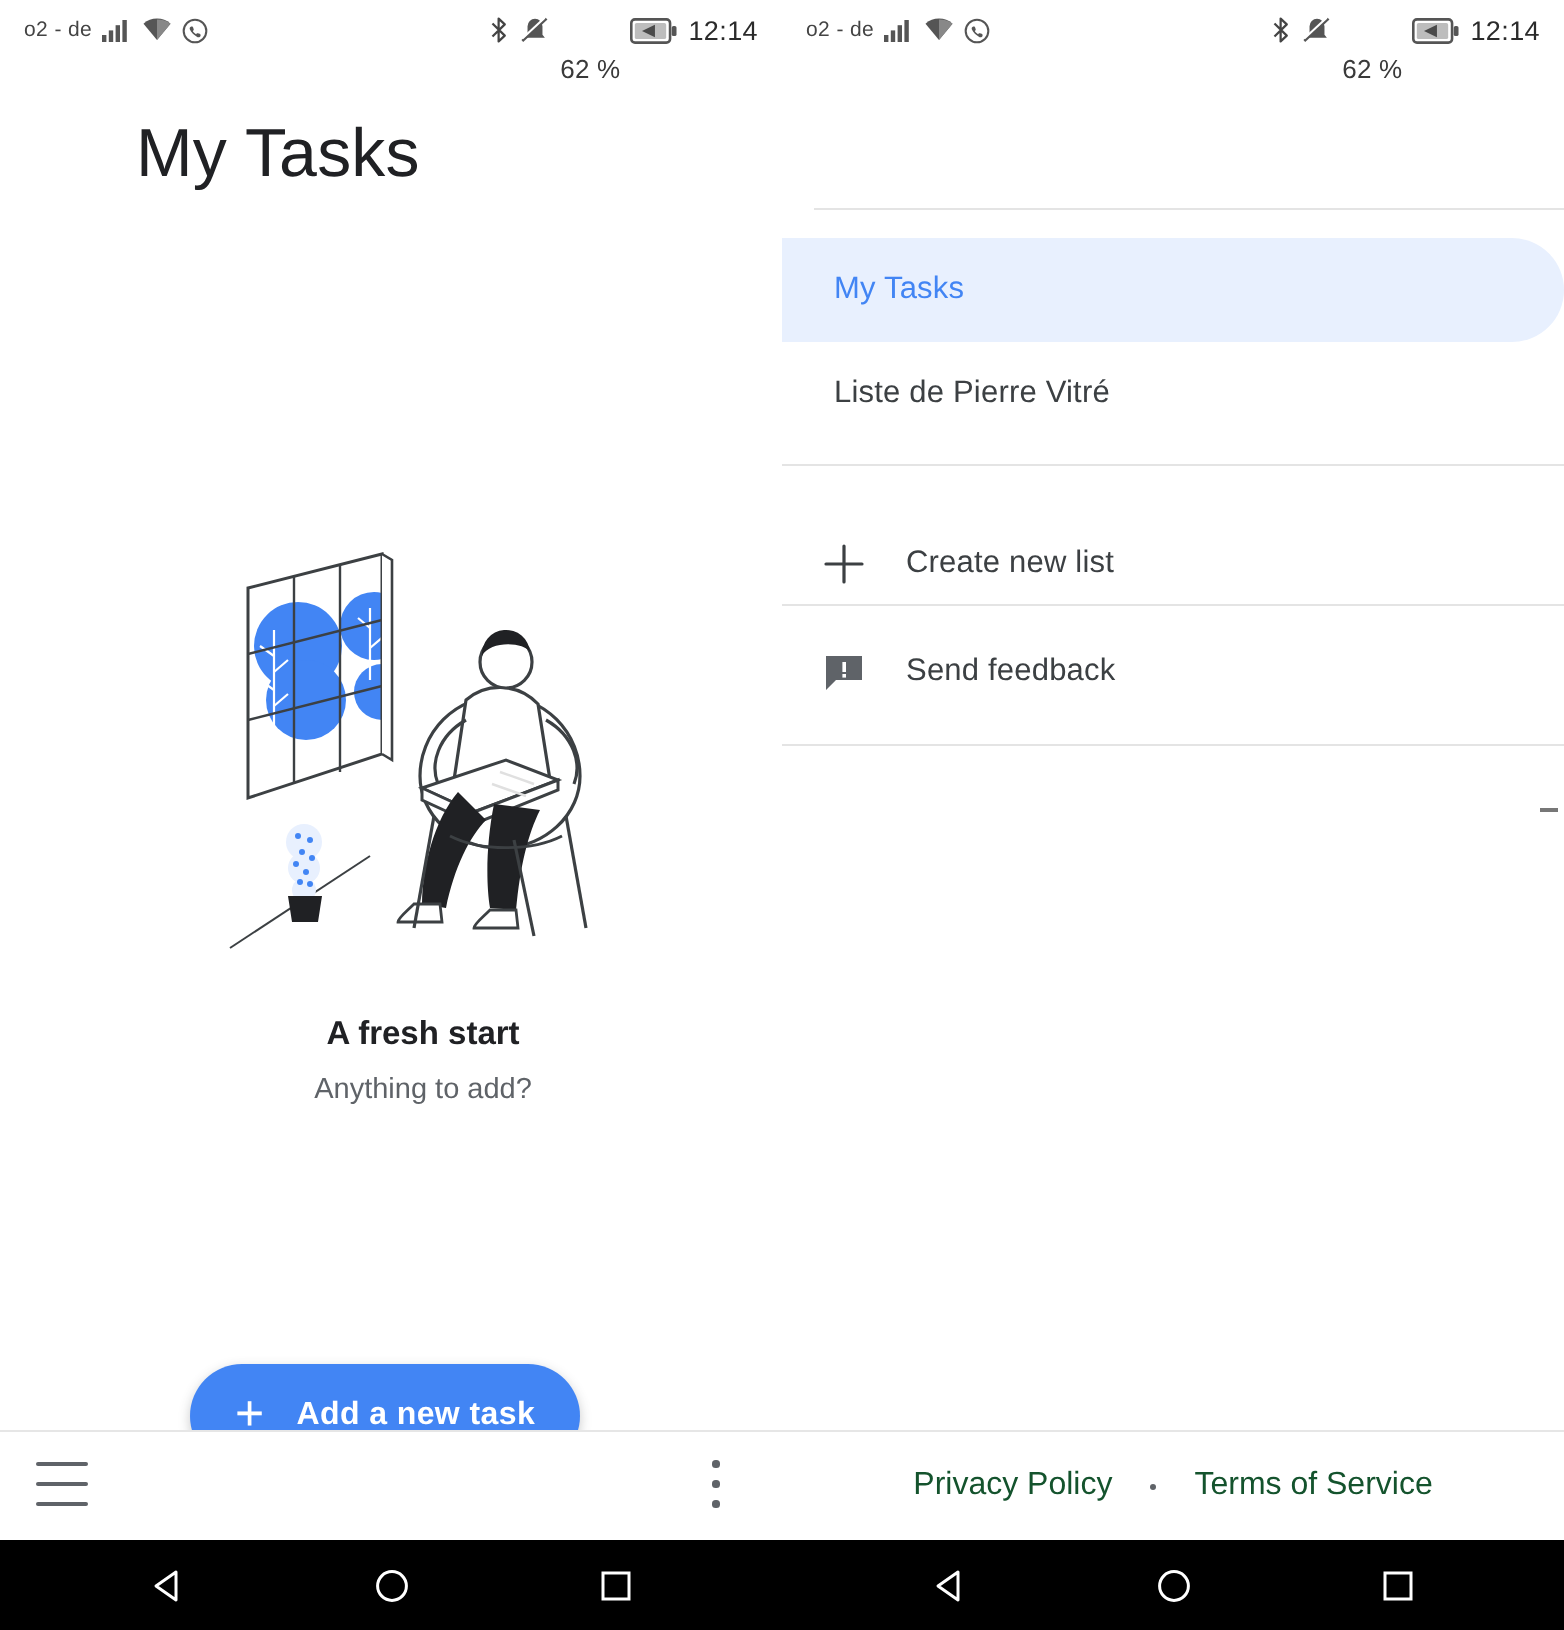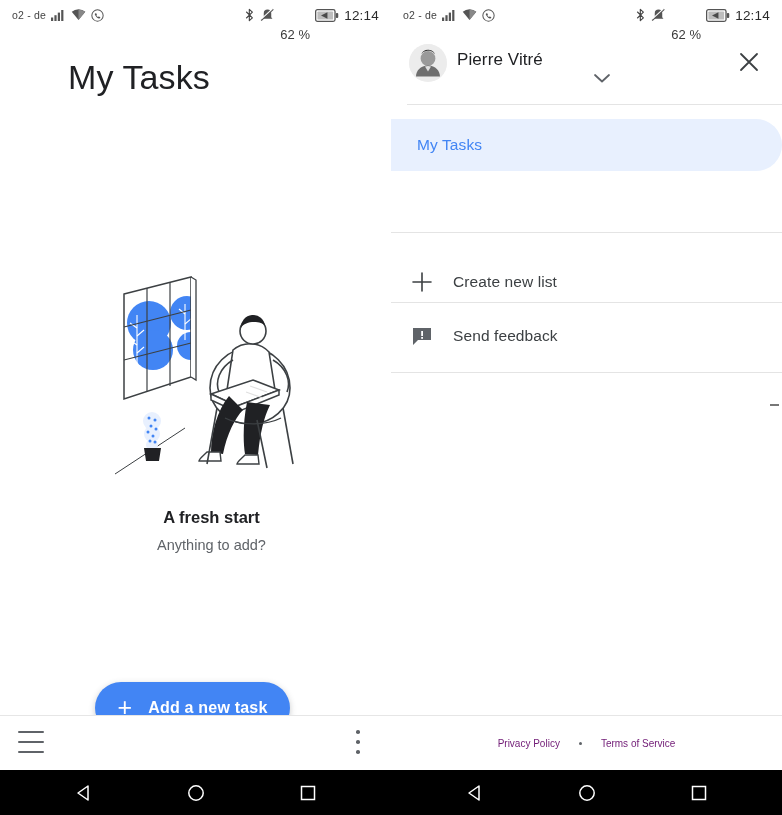--- a/index.html
+++ b/index.html
@@ -82,21 +82,21 @@
   .drawer-item .icon-slot { width:62px; display:flex; align-items:center; justify-content:center; }
   .sec-divider { position:absolute; left:0; width:391px; height:1px; background:#e4e4e4; }
 
   .dash-artifact { position:absolute; left:379px; top:404px; width:9px; height:1.6px; background:#777; }
 
   .drawer-footer {
     position:absolute; left:0; top:715px; width:391px; height:55px;
     border-top:1px solid #e6e6e6; background:#fff;
     display:flex; align-items:center; justify-content:center; gap:19px;
   }
-  .drawer-footer a { font-size:10px; color:#701a75; text-decoration:none; cursor:pointer; }
+  .drawer-footer a { font-size:16px; color:#14532d; text-decoration:none; cursor:pointer; }
   .dot-sep { width:3px; height:3px; border-radius:50%; background:#5f6368; }
 
   
   .navbar {
     position:absolute; left:0; top:770px; width:391px; height:45px; background:#000;
     display:flex; align-items:center; justify-content:center; gap:92px;
   }
   .nav-btn { cursor:pointer; display:flex; align-items:center; justify-content:center; }
 </style>
 </head>
@@ -327,46 +327,27 @@
             <rect x="0.7" y="0.7" width="21" height="12.6" rx="2" fill="none" stroke="#555" stroke-width="1.4"></rect>
             <rect x="2.6" y="2.6" width="17" height="8.8" rx="1" fill="#bdbdbd"></rect>
             <path d="M13.5 3.6 L6.5 7 L13.5 10.4 Z" fill="#4a4a4a"></path>
             <rect x="22.6" y="4.3" width="2.6" height="5.4" rx="1" fill="#555"></rect>
           </svg>
         </span>
         <span class="clock">12:14</span>
       </div>
     </div>
 
-    <div class="drawer-header">
-      <div class="avatar">
-        <svg viewBox="0 0 38 38" width="38" height="38">
-          <circle cx="19" cy="19" r="19" fill="#ececec"></circle>
-          <circle cx="19" cy="14.5" r="7.4" fill="#9a9a9a"></circle>
-          <path d="M12 10.5 a7.6 7.6 0 0 1 14.5 1.2 c-1 -4 -5 -5.4 -8 -5 -3 .4 -5.6 1.8 -6.5 3.8 Z" fill="#3a3a3a"></path>
-          <path d="M19 21.6 c7.6 0 12 5.4 12 11 H7 c0 -5.6 4.4 -11 12 -11 Z" fill="#6e6e6e"></path>
-          <path d="M16 22.4 l3 5 l3 -5 c-2 -.7 -4 -.7 -6 0 Z" fill="#e0e0e0"></path>
-        </svg>
-      </div>
-      <div class="acct-name">Pierre Vitré</div>
-      <div class="chev">
-        <svg width="22" height="14" viewBox="0 0 22 14">
-            <path d="M4 4 L11 10.5 L18 4" fill="none" stroke="#5f6368" stroke-width="1.8" stroke-linecap="round" stroke-linejoin="round"></path>
-          </svg>
-      </div>
-      <div class="close-x">
-        <svg width="30" height="30" viewBox="0 0 30 30">
-            <path d="M7 7 L23 23 M23 7 L7 23" stroke="#3c4043" stroke-width="1.8" stroke-linecap="round"></path>
-          </svg>
-      </div>
-    </div>
     <div class="hdr-divider"></div>
 
     <div class="drawer-item selected" style="top:119px">
       <span class="label txt-offset">My Tasks</span>
+    </div>
+    <div class="drawer-item" style="top:171px">
+      <span class="label txt-offset">Liste de Pierre Vitré</span>
     </div>
 
     <div class="sec-divider" style="top:232px"></div>
 
     <div class="drawer-item" style="top:256px">
       <span class="icon-slot">
         <svg width="22" height="22" viewBox="0 0 22 22">
             <path d="M11 2 V20 M2 11 H20" stroke="#3c4043" stroke-width="1.6" stroke-linecap="round"></path>
           </svg>
       </span>

